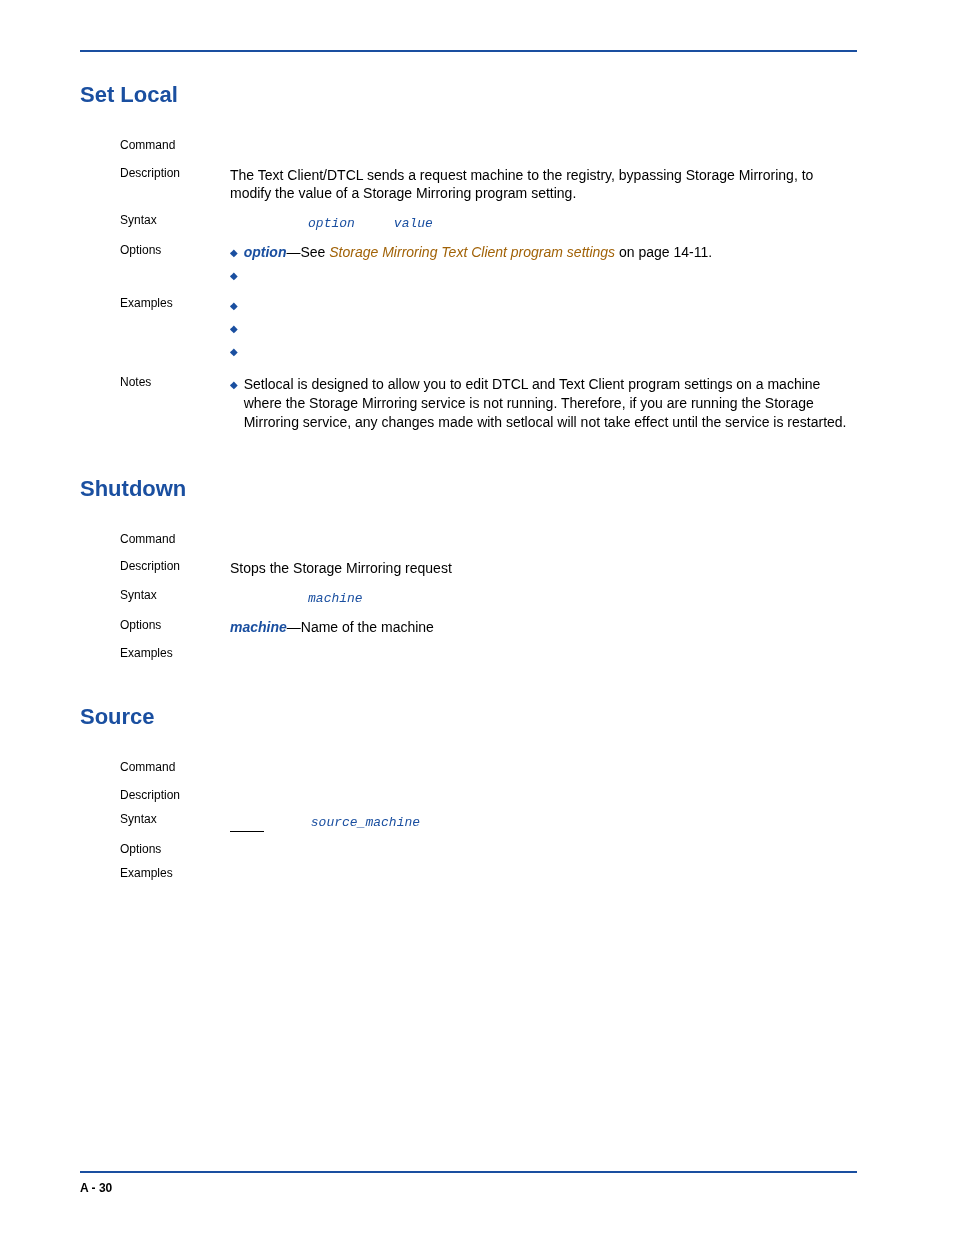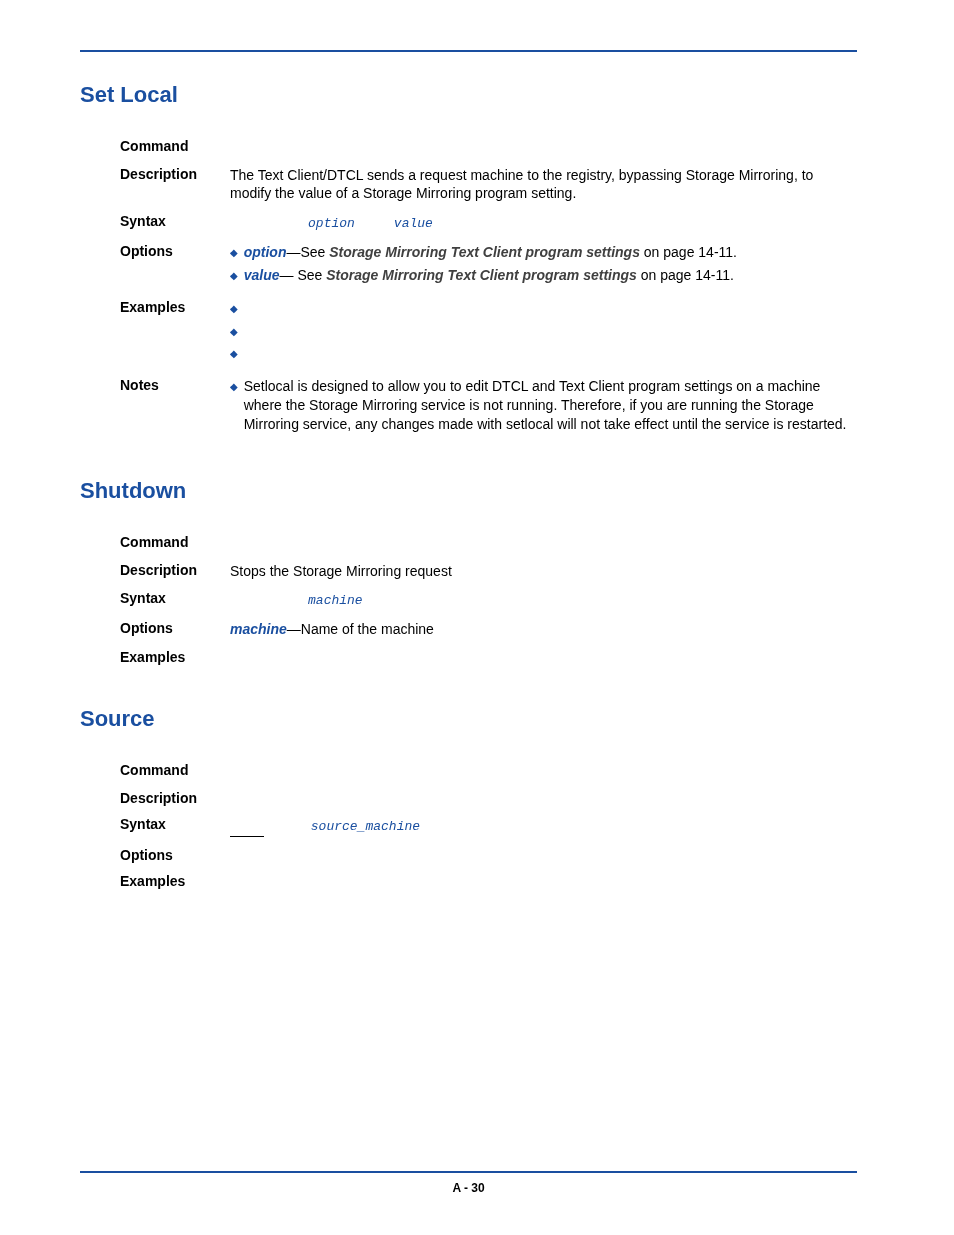--- a/index.html
+++ b/index.html
@@ -29,37 +29,37 @@
   .block {
     margin-left: 40px;
   }
   .row {
     display: flex;
     align-items: flex-start;
     margin-bottom: 10px;
   }
   .label {
     width: 110px;
-    font-weight: bold;
-    font-size: 14px;
+    font-weight: normal;
+    font-size: 12px;
     flex-shrink: 0;
   }
   .content {
     font-size: 14px;
     line-height: 1.35;
     flex: 1;
   }
   .arg {
     color: #1a4fa0;
     font-style: italic;
   }
   .link {
-    color: #404040;
+    color: #a16207;
     font-style: italic;
-    font-weight: bold;
+    font-weight: normal;
     text-align: right;
   }
   .bullet {
     display: flex;
     align-items: flex-start;
     margin-bottom: 4px;
   }
   .bullet .dia {
     color: #1a4fa0;
     font-size: 10px;
@@ -79,21 +79,21 @@
   .syn-line {
     font-family: "Courier New", monospace;
     font-size: 13px;
     display: inline-block;
   }
   .footer {
     position: absolute;
     left: 80px;
     right: 80px;
     bottom: 40px;
-    text-align: center;
+    text-align: left;
   }
   .bottom-rule {
     border-top: 2px solid #1a4fa0;
     margin-bottom: 8px;
   }
   .pgnum {
     font-weight: bold;
     font-size: 12px;
   }
   .sec-gap { height: 30px; }
@@ -136,23 +136,20 @@
       <div class="label">Options</div>
       <div class="content">
         <div class="bullet">
           <span class="dia">◆</span>
           <span class="btxt">
             <span class="kw">option</span><span>—See </span><span class="link">Storage Mirroring Text Client program settings</span><span> on page 14-11.</span>
           </span>
         </div>
         <div class="bullet">
           <span class="dia">◆</span>
-          <span class="btxt">
-            <span class="kw">value</span><span>— See </span><span class="link">Storage Mirroring Text Client program settings</span><span> on page 14-11.</span>
-          </span>
         </div>
       </div>
     </div>
 
     <div class="row">
       <div class="label">Examples</div>
       <div class="content">
         <div class="bullet">
           <span class="dia">◆</span>
           <span class="btxt pre" style="color:transparent;">setlocal netport 1100</span>

